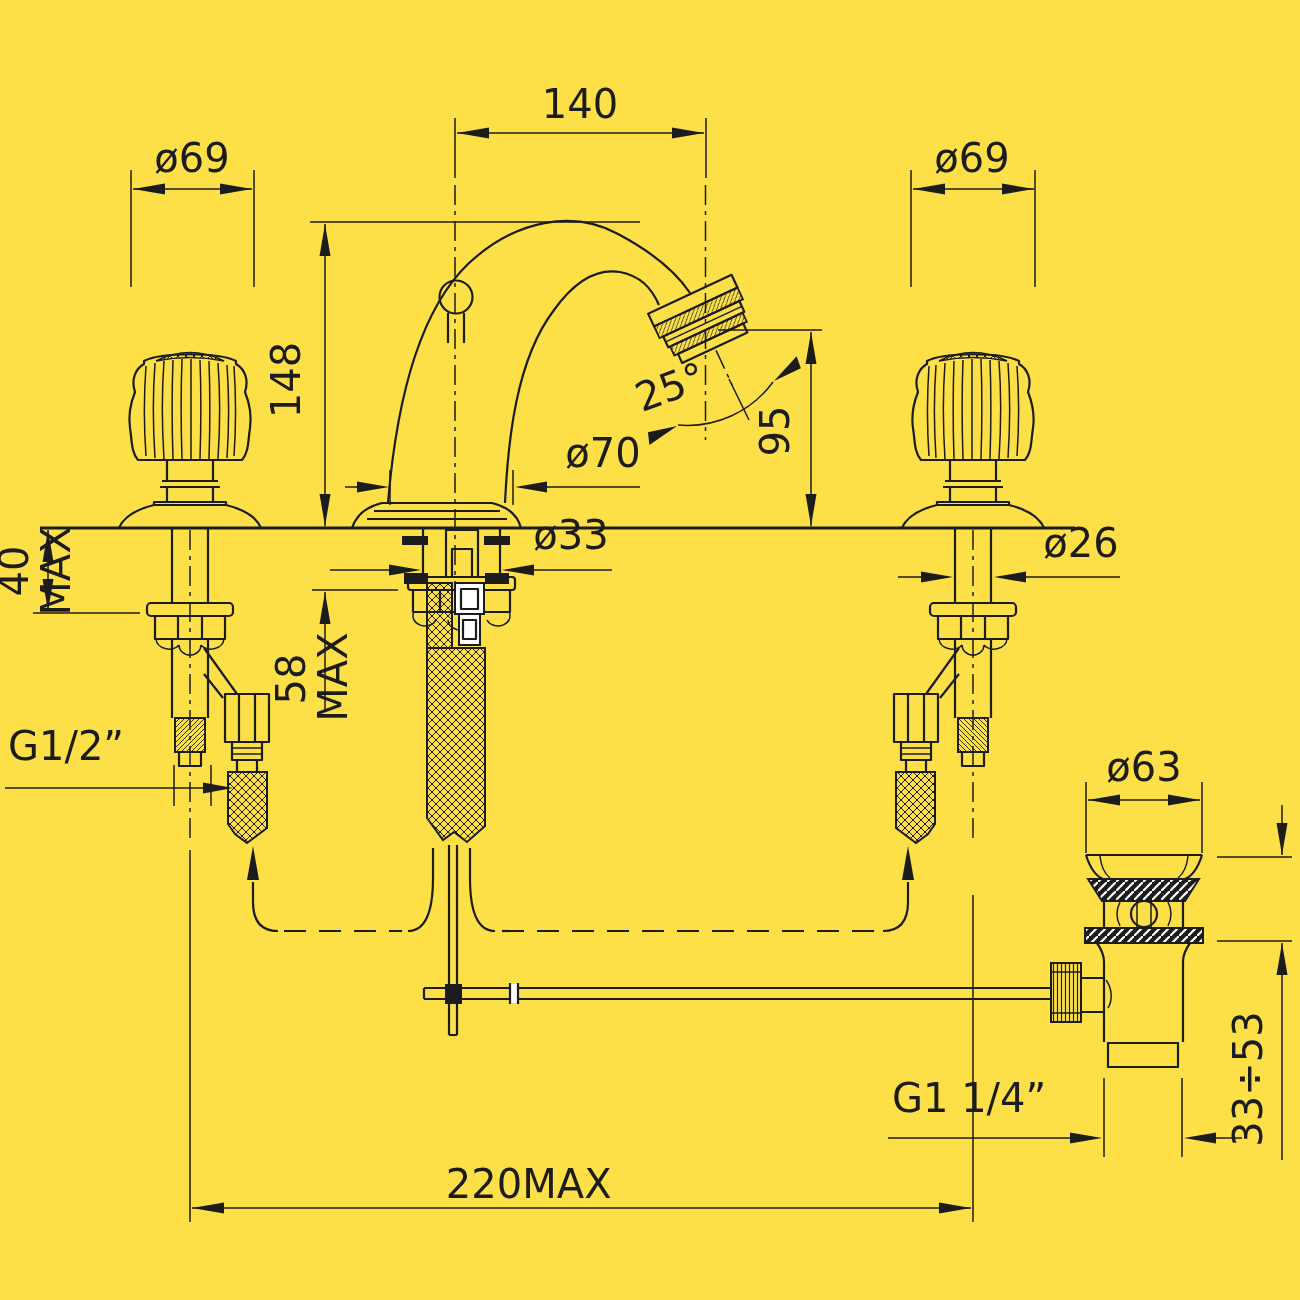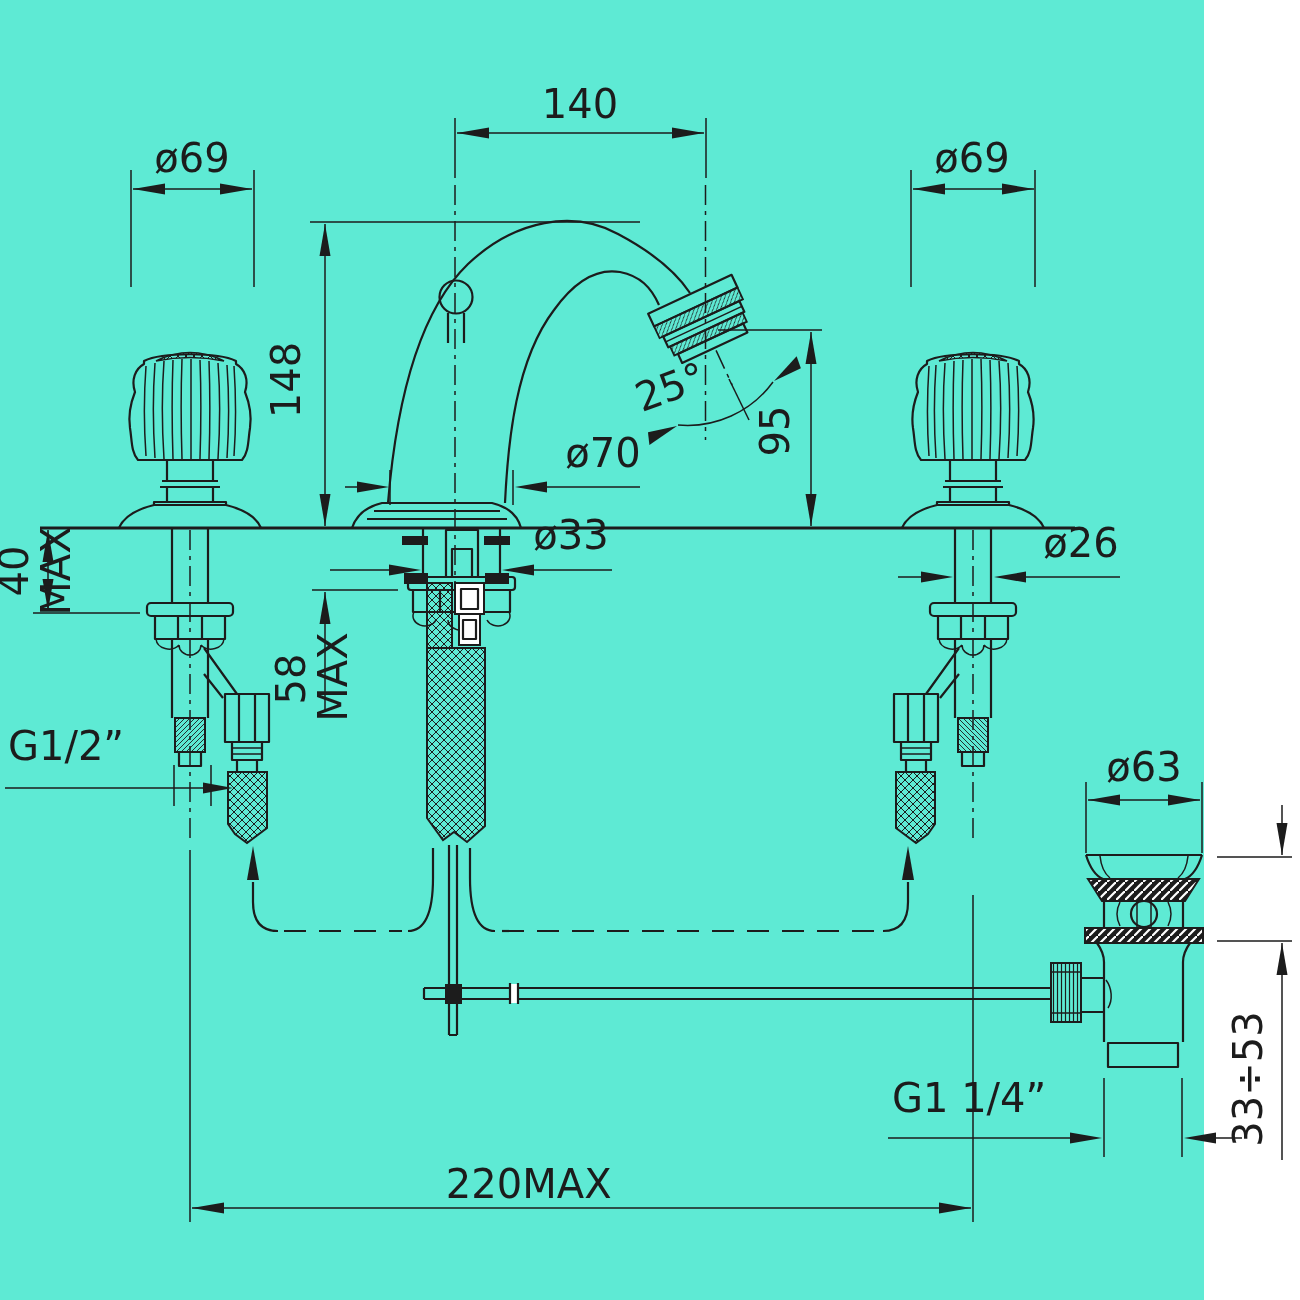--- a/index.html
+++ b/index.html
@@ -1,16 +1,16 @@
 <!DOCTYPE html>
 <html><head>
 <meta charset="utf-8">
 <style>
   html,body{margin:0;padding:0;background:#ffffff;}
-  #stage{width:1204px;height:1300px;background:#5eead4;position:relative;}
+  #stage{width:1300px;height:1300px;background:#fde047;position:relative;}
   svg{display:block;}
   .s  {stroke:#1c1c1c;fill:none;stroke-width:2.2;stroke-linecap:butt;stroke-linejoin:round;}
   .s3 {stroke:#1c1c1c;fill:none;stroke-width:2.8;}
   .d  {stroke:#1c1c1c;fill:none;stroke-width:1.5;}
   .cl {stroke:#1c1c1c;fill:none;stroke-width:1.5;stroke-dasharray:20 6 4 6;}
   .dsh{stroke:#1c1c1c;fill:none;stroke-width:2.2;stroke-dasharray:22 13;}
   .f  {fill:#1c1c1c;stroke:none;}
   .wf {fill:#ffffff;}
   text{font-family:"DejaVu Sans","Liberation Sans",sans-serif;fill:#1c1c1c;font-size:40px;}
   .tm {text-anchor:middle;}

